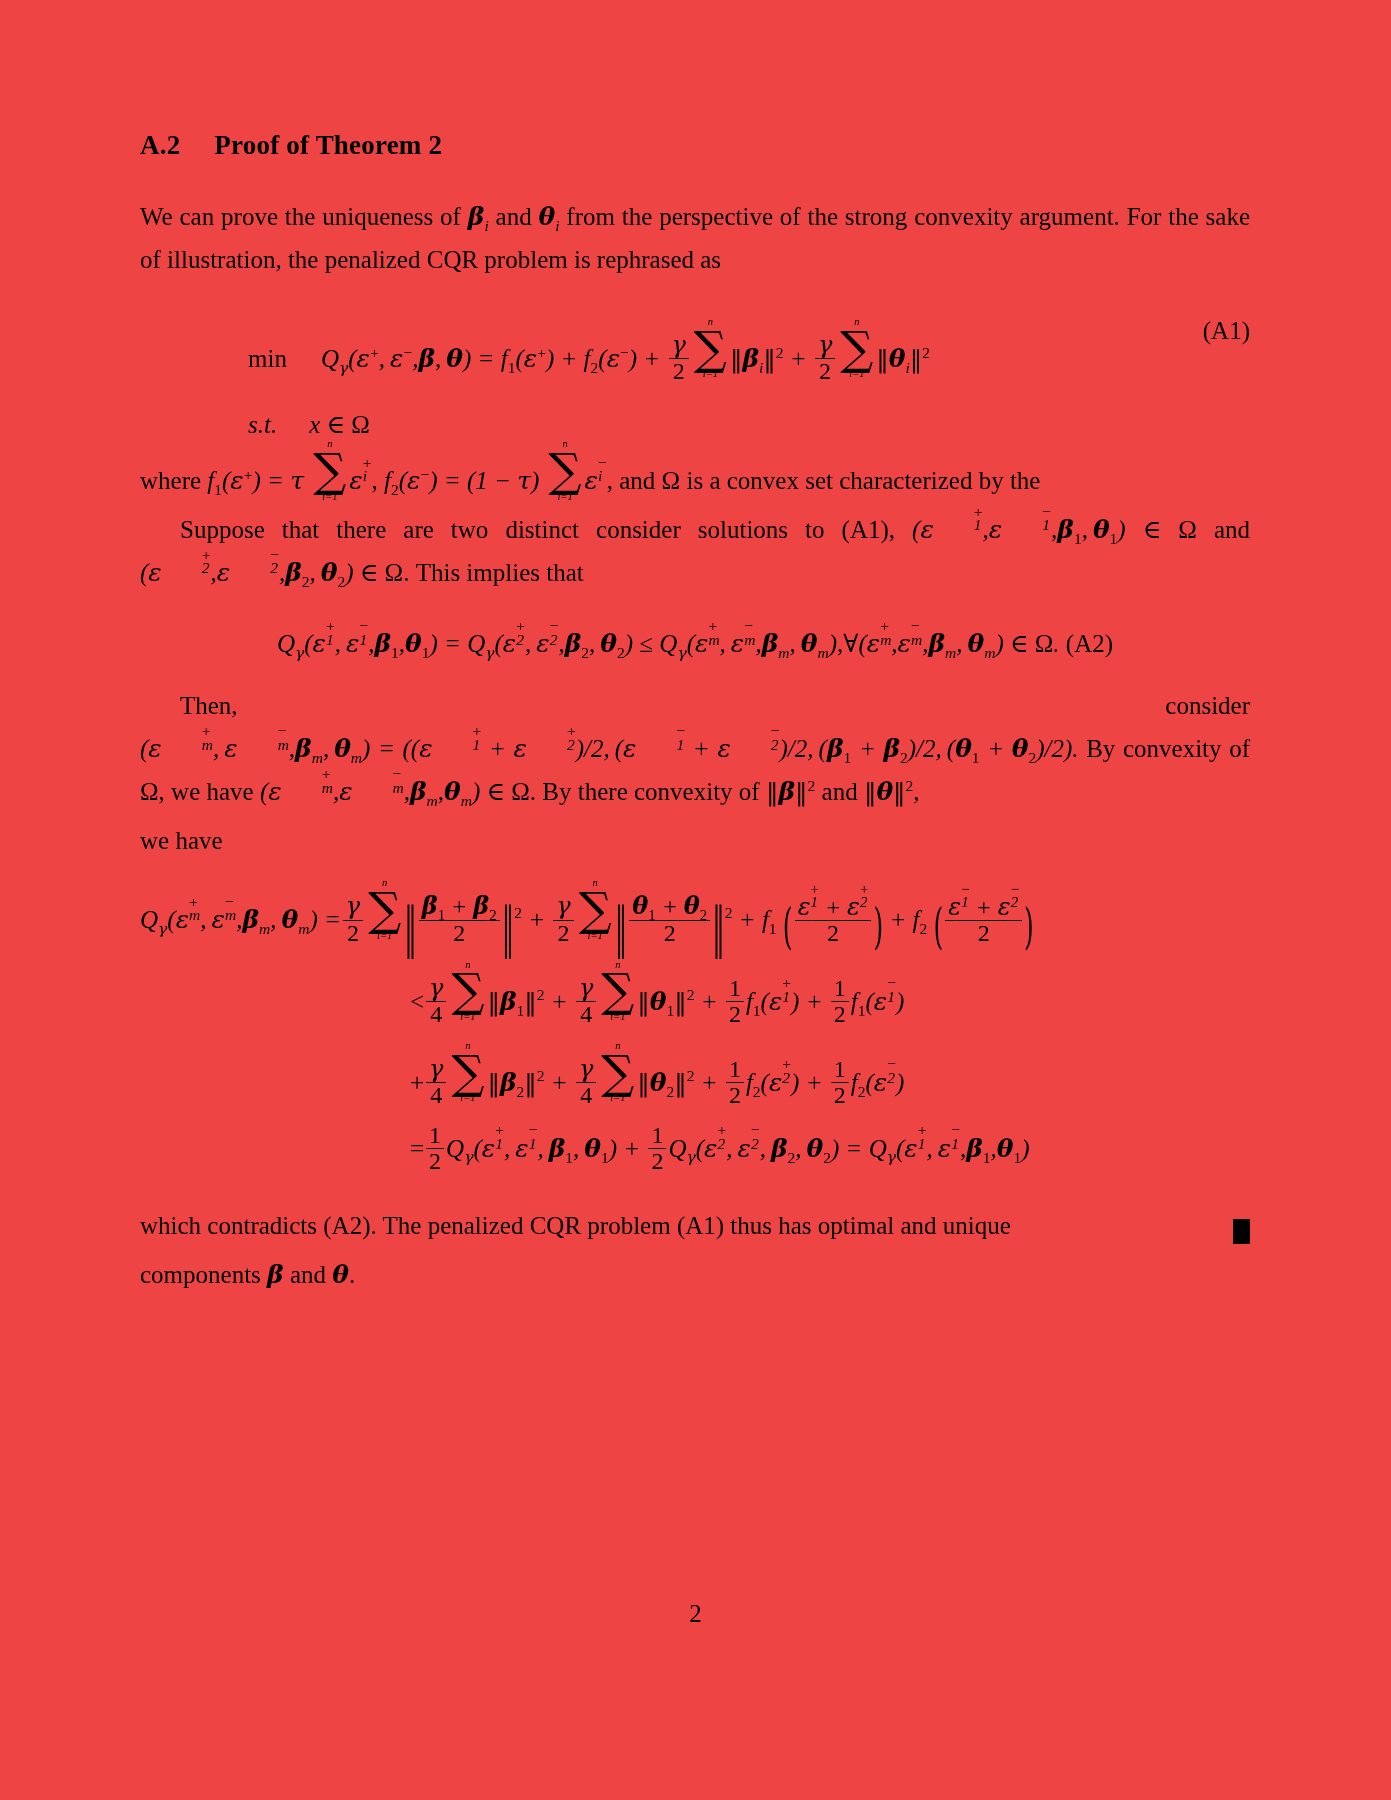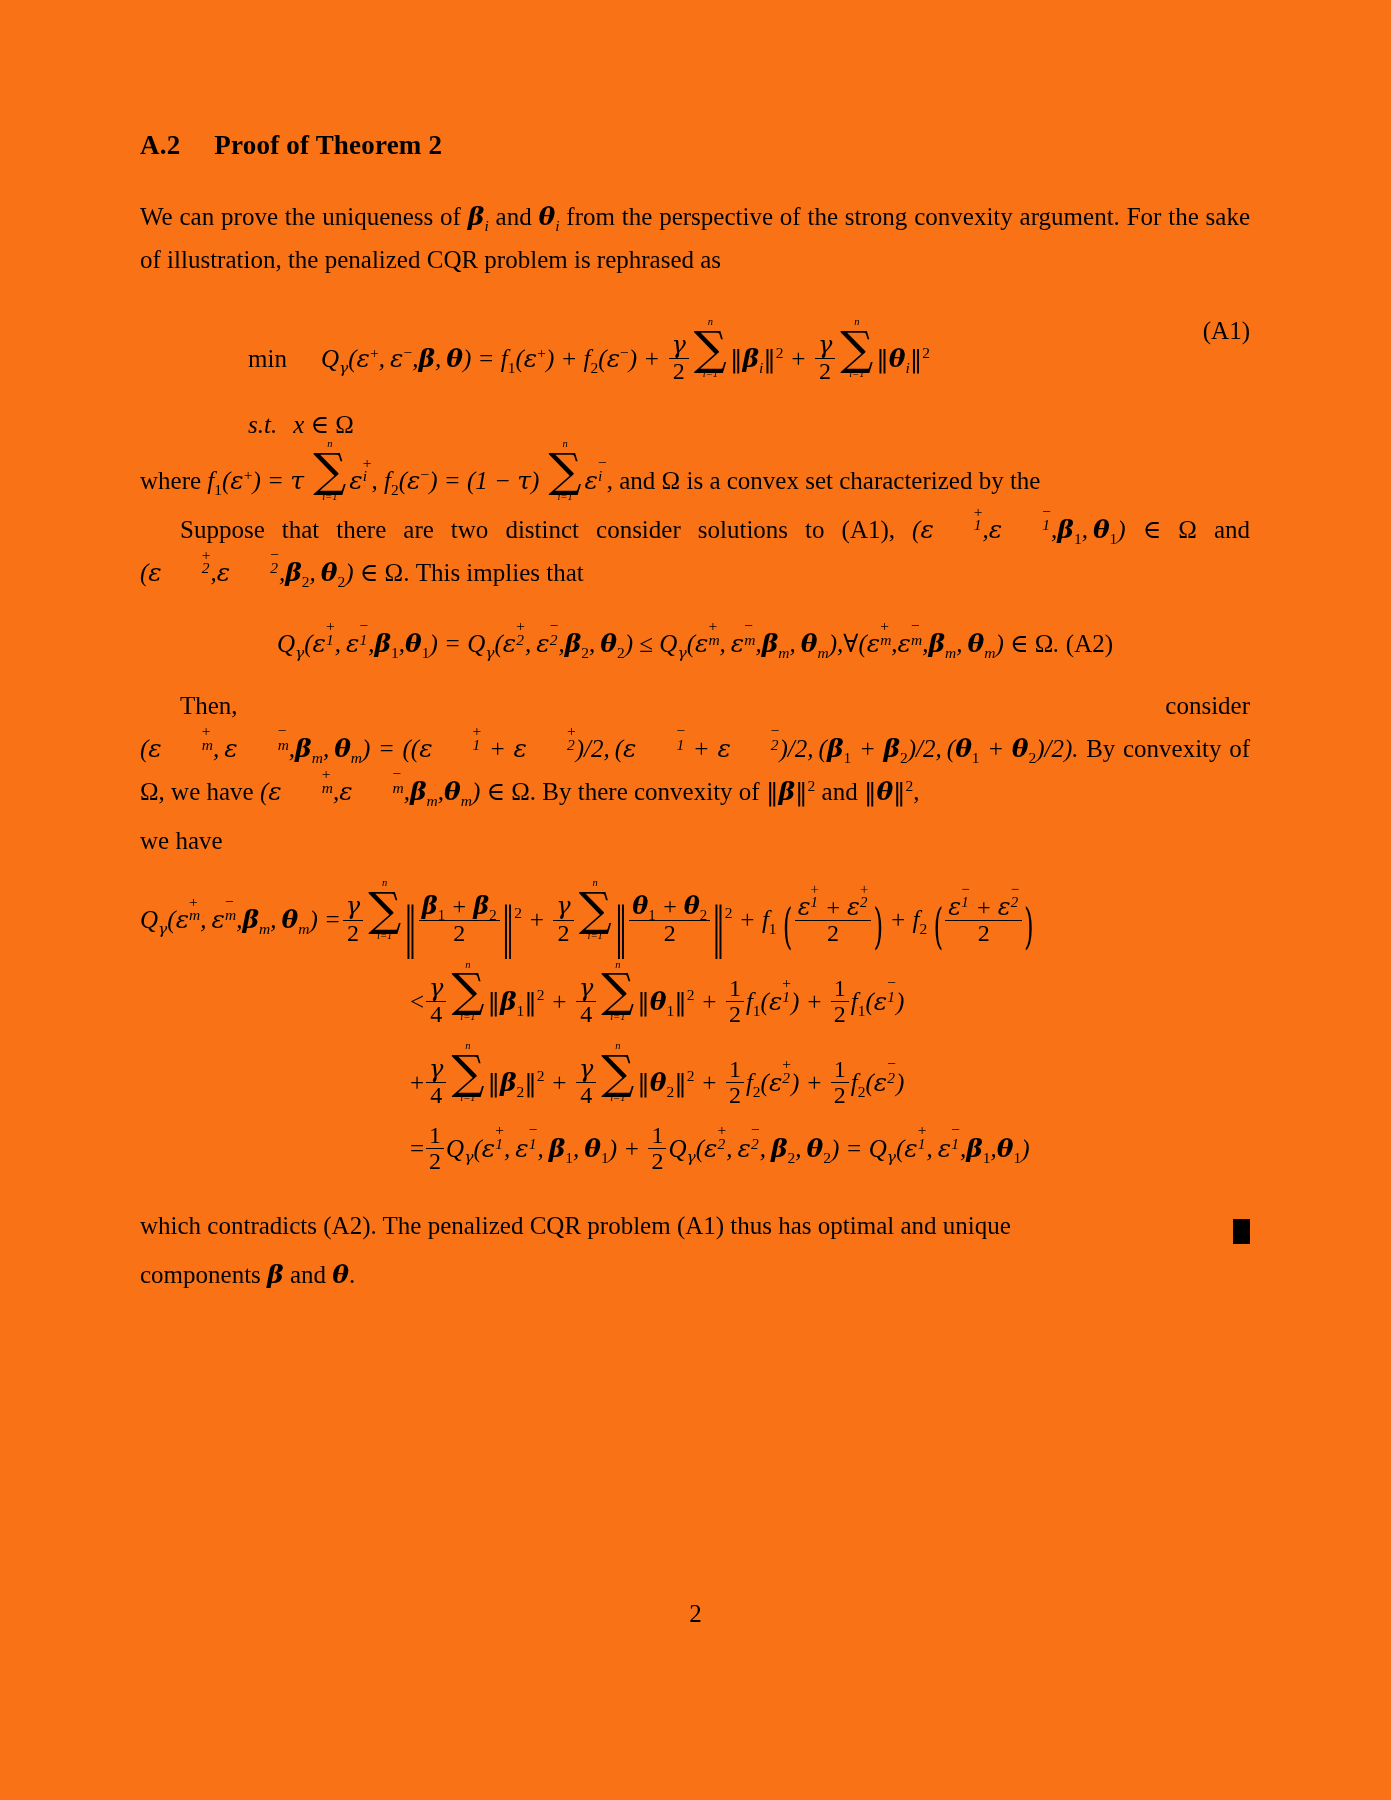--- a/index.html
+++ b/index.html
@@ -13,21 +13,21 @@
     font-family: "Liberation Serif", "DejaVu Serif", serif;
     color: #000000;
     position: relative;
     overflow: hidden;
   }
   .page {
     position: absolute;
     left: 0; top: 0;
     width: 1391px;
     height: 1800px;
-    background: #f97316;
+    background: #ef4444;
   }
   .content {
     position: absolute;
     left: 140px;
     top: 130px;
     width: 1110px;
   }
 
   
   h2.section-title {
@@ -140,21 +140,21 @@
   .eq-tag {
     position: absolute;
     right: 0;
     font-style: normal;
   }
   .centered { text-align: center; }
 
   .min-row { padding-left: 108px; }
   .min-row .kw { font-style: normal; margin-right: 34px; }
   .st-row { padding-left: 108px; margin-top: 26px; }
-  .st-row .kw { margin-right: 16px; }
+  .st-row .kw { margin-right: 32px; }
 
   .where-line {
     font-size: 25px;
     line-height: 1.0;
     margin: 0;
   }
 
   .deriv {
     font-size: 25px;
     margin-top: 16px;

